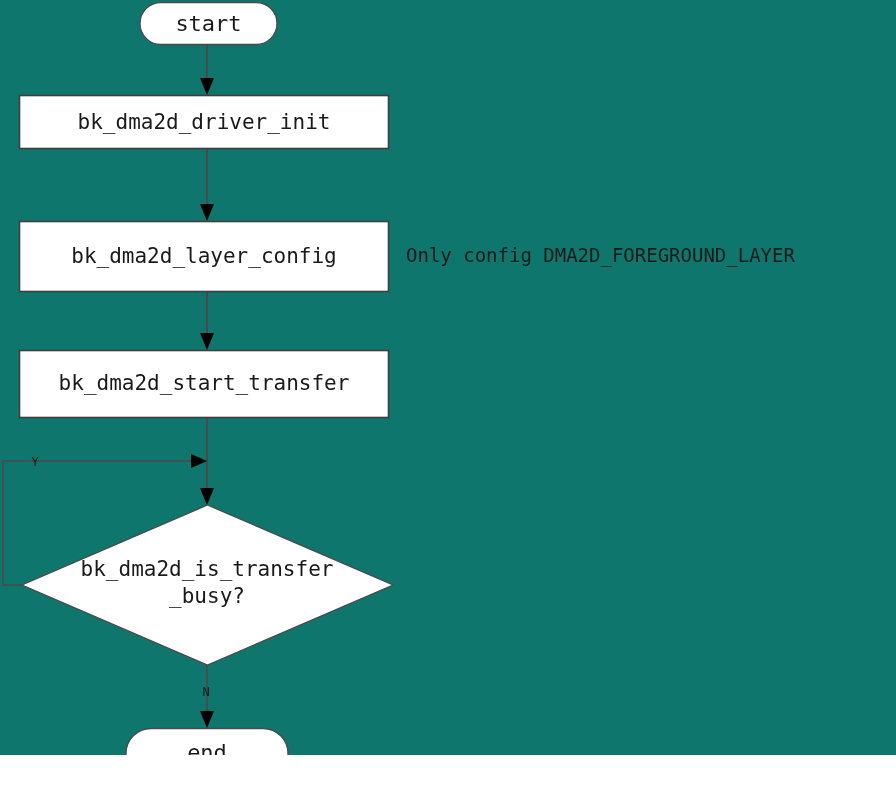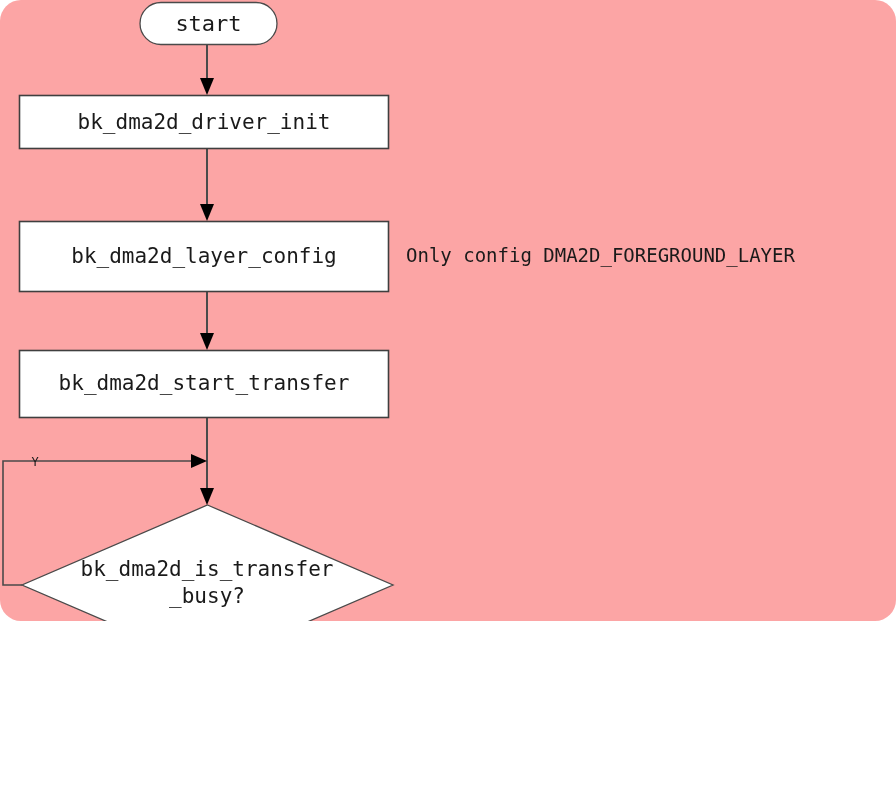--- a/index.html
+++ b/index.html
@@ -6,24 +6,23 @@
     margin: 0;
     padding: 0;
     background: #ffffff;
   }
   body {
     font-family: "DejaVu Sans Mono", monospace;
   }
   #diagram-root {
     position: relative;
     width: 896px;
-    height: 621px;
-    background: #fca5a5;
+    height: 755px;
+    background: #0f766e;
     overflow: hidden;
-    border-radius: 21px;
   }
   #flow-svg {
     position: absolute;
     left: 0;
     top: 0;
     width: 896px;
     height: 789px;
   }
   .node-shape {
     fill: #ffffff;

